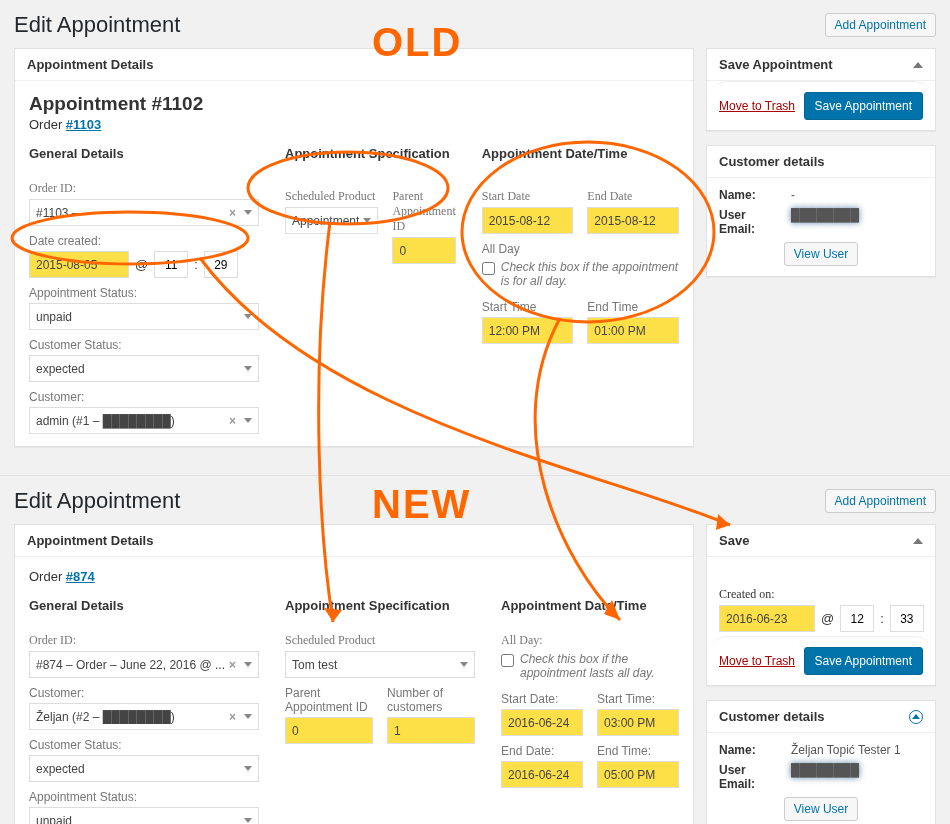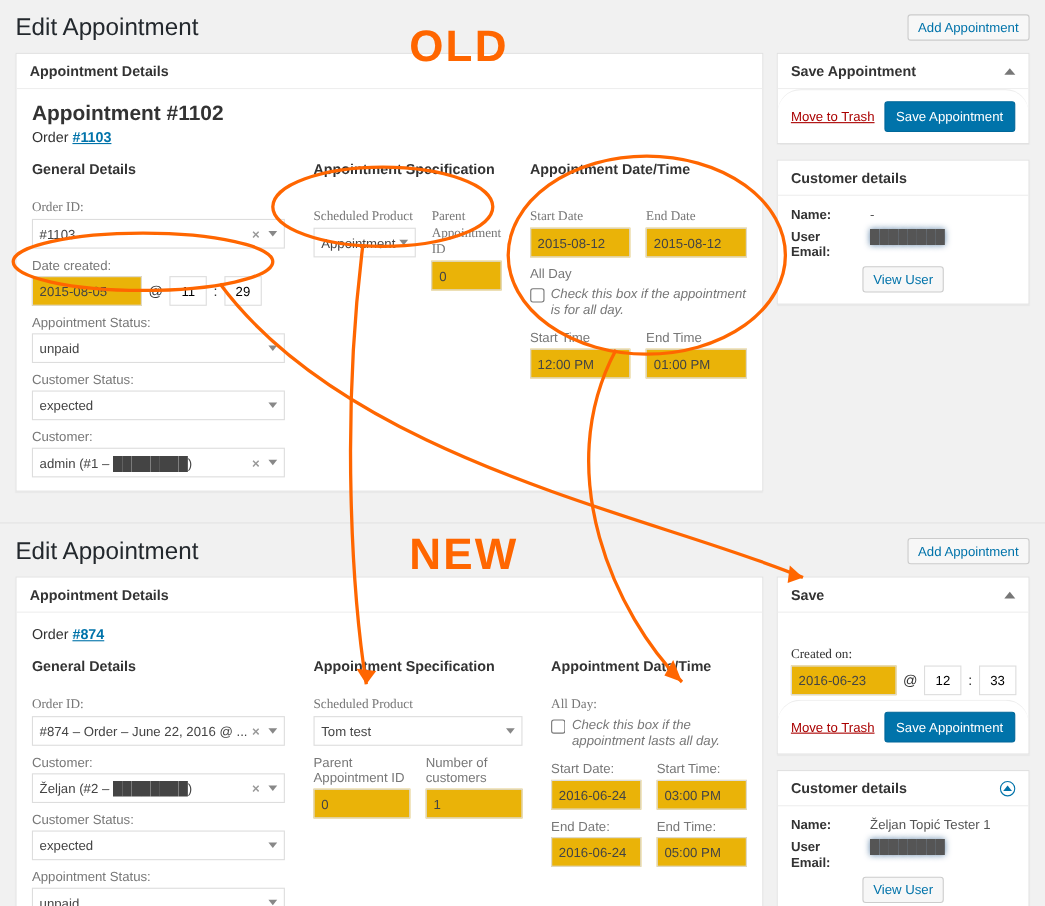--- a/index.html
+++ b/index.html
@@ -20,21 +20,21 @@
   h2.appt-title { font-size: 19px; font-weight: 700; margin-bottom: 2px; }
   .order-line { font-size: 13px; margin-bottom: 14px; }
   a.link { color: #0073aa; text-decoration: underline; font-weight:700; }
   .section-row { display: flex; gap: 26px; }
   .section-col { flex: 1; }
   .section-col.narrow { flex: 0 0 200px; }
   .section-col.grow { flex: 1.1; }
   h3.col-title { font-size: 13px; font-weight: 700; margin-bottom: 8px; }
   label.fld { display:block; font-size: 12px; color: #777; margin-bottom: 3px; margin-top: 8px;}
   label.fld.first { margin-top: 20px; font-family: Liberation Serif, serif; }
-  .input, select.input, input.input { width: 100%; height: 27px; border: 1px solid #ddd; background:#eab308; padding: 3px 6px; font-size: 12px; color:#444; }
+  .input, select.input, input.input { width: 100%; height: 27px; border: 1px solid #ddd; background:#fde047; padding: 3px 6px; font-size: 12px; color:#444; }
   .select2 { display:flex; align-items:center; justify-content:space-between; width:100%; height:27px; border:1px solid #ddd; background:#fff; padding:0 6px; font-size:12px; color:#444; cursor:pointer;}
   .select2 .clear-x { color:#999; padding:0 4px; font-weight:bold; cursor:pointer;}
   .select2 .caret { width:0; height:0; border-left:4px solid transparent; border-right:4px solid transparent; border-top:5px solid #888; margin-left:4px;}
   .inline { display:flex; align-items:center; gap:6px; }
   .tiny-input { width: 34px; height:27px; border:1px solid #ddd; text-align:center; font-size:12px; }
   .subcols { display:flex; gap: 14px; }
   .subcols > div { flex:1; }
   .chk-line { display:flex; align-items:flex-start; gap:6px; font-size:12px; color:#777; font-style:italic; margin-top:4px;}
   input[type=checkbox] { margin-top:2px; }
   .side .postbox-body { padding: 10px 12px; }

